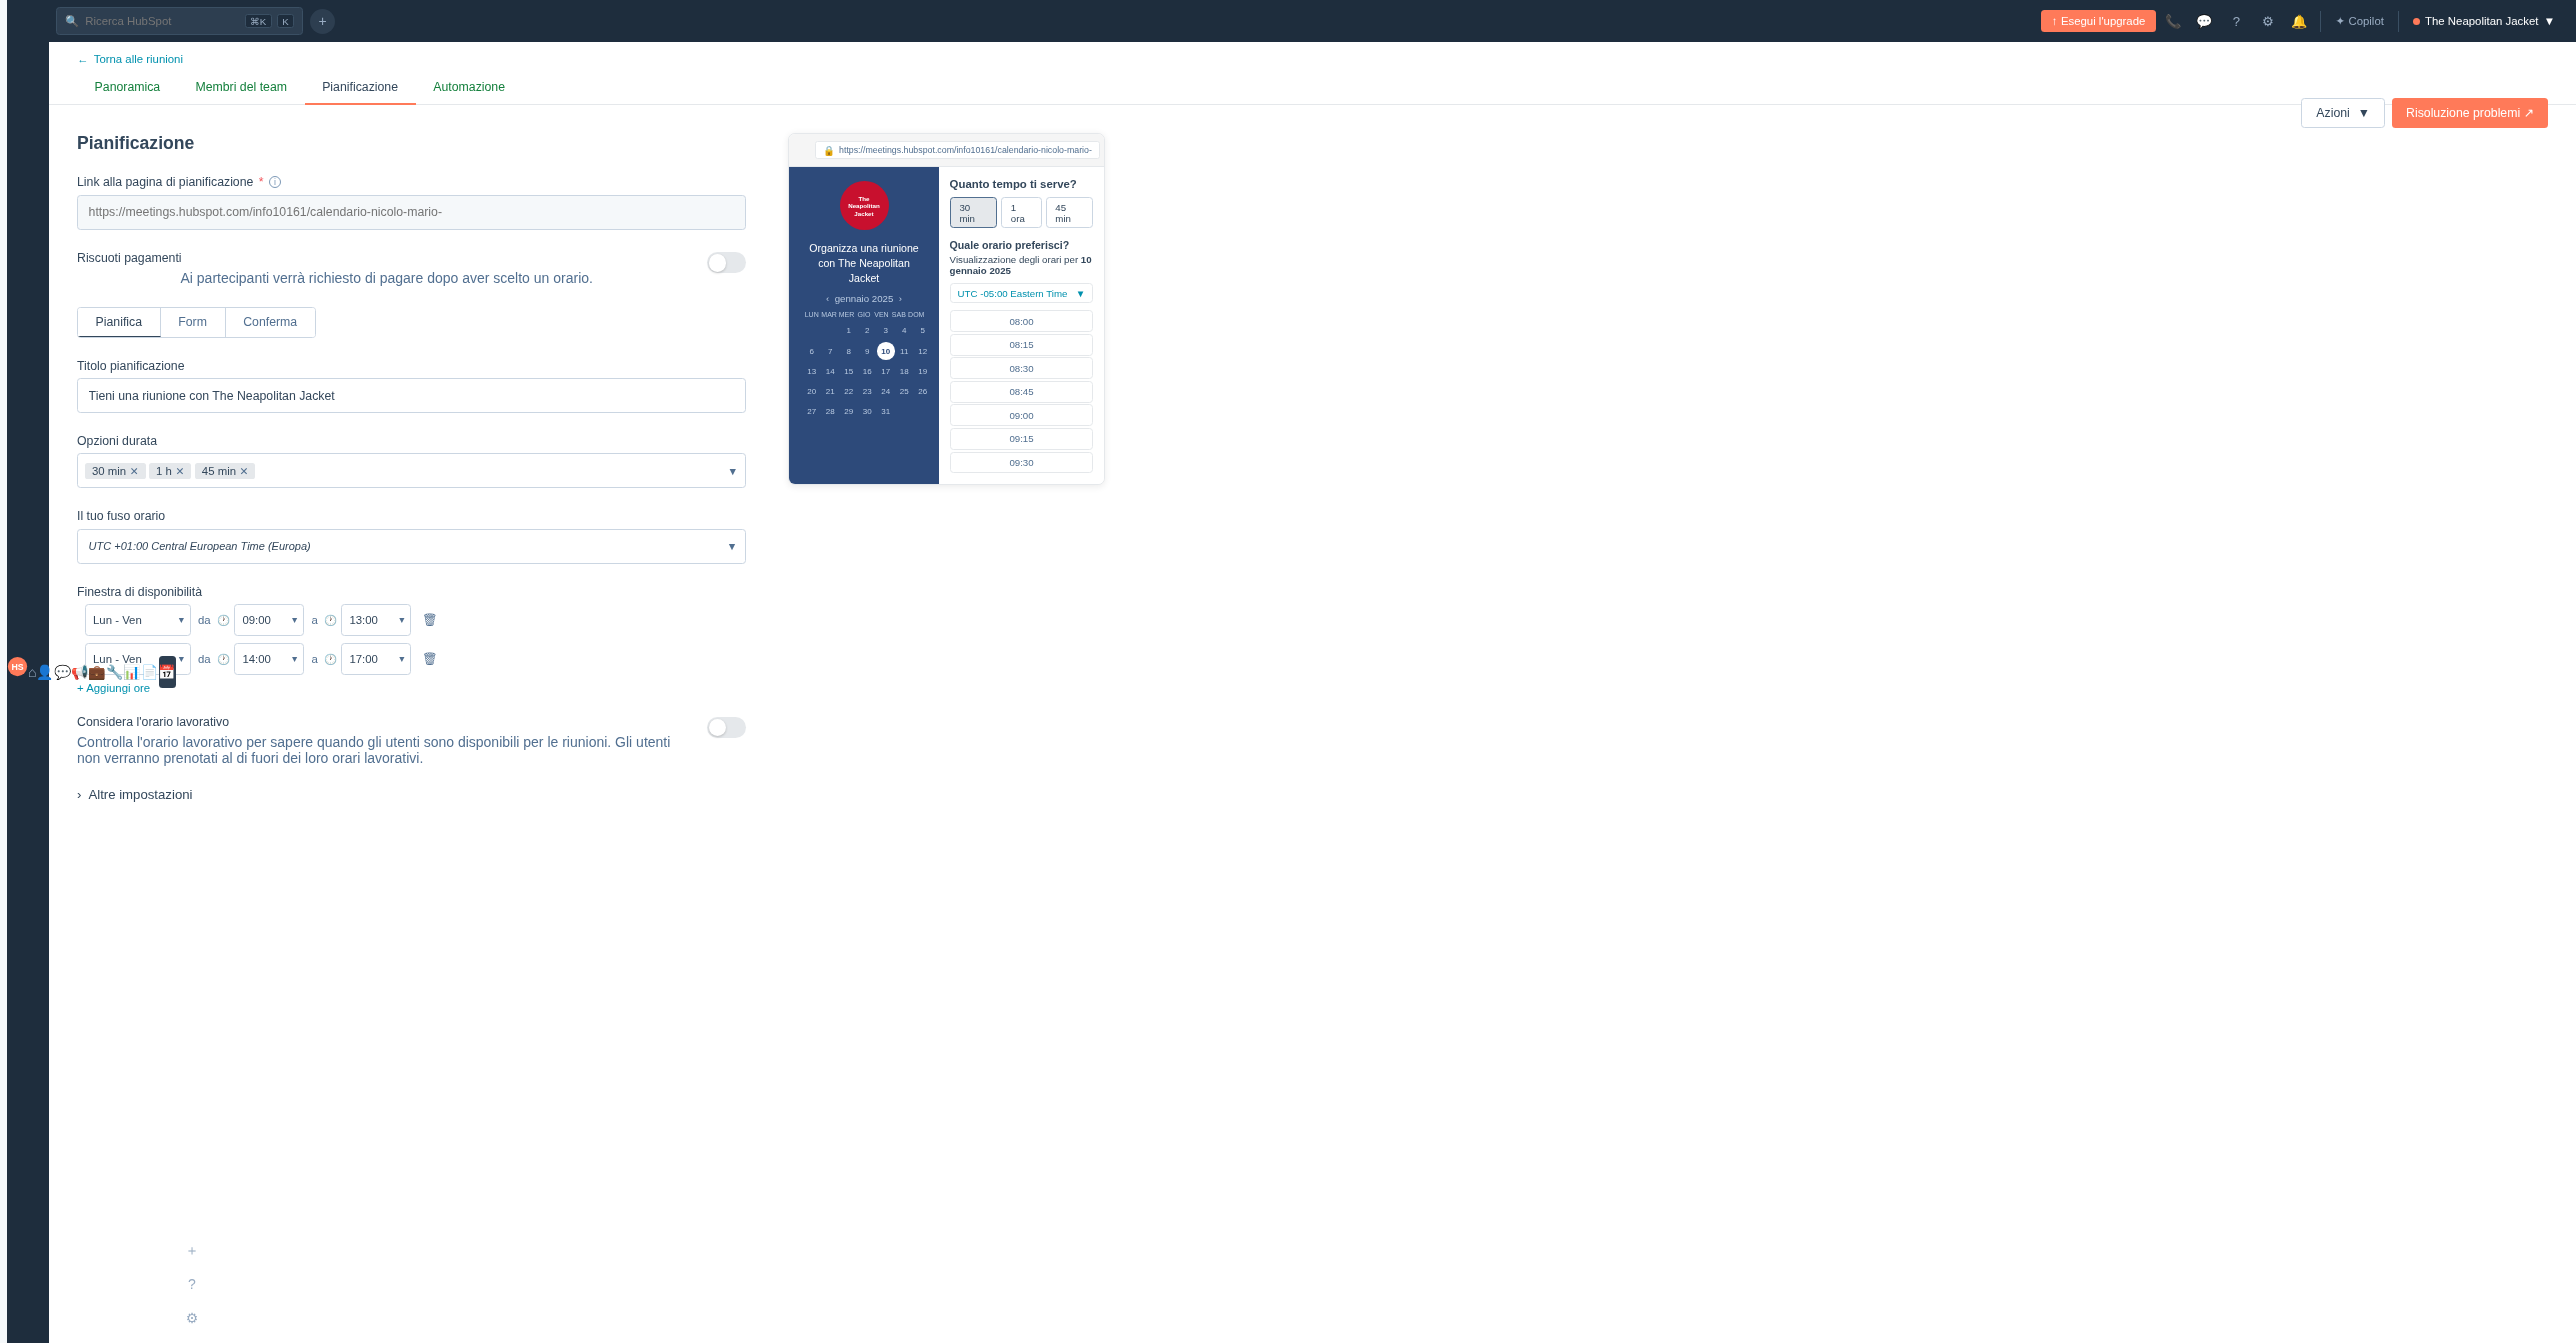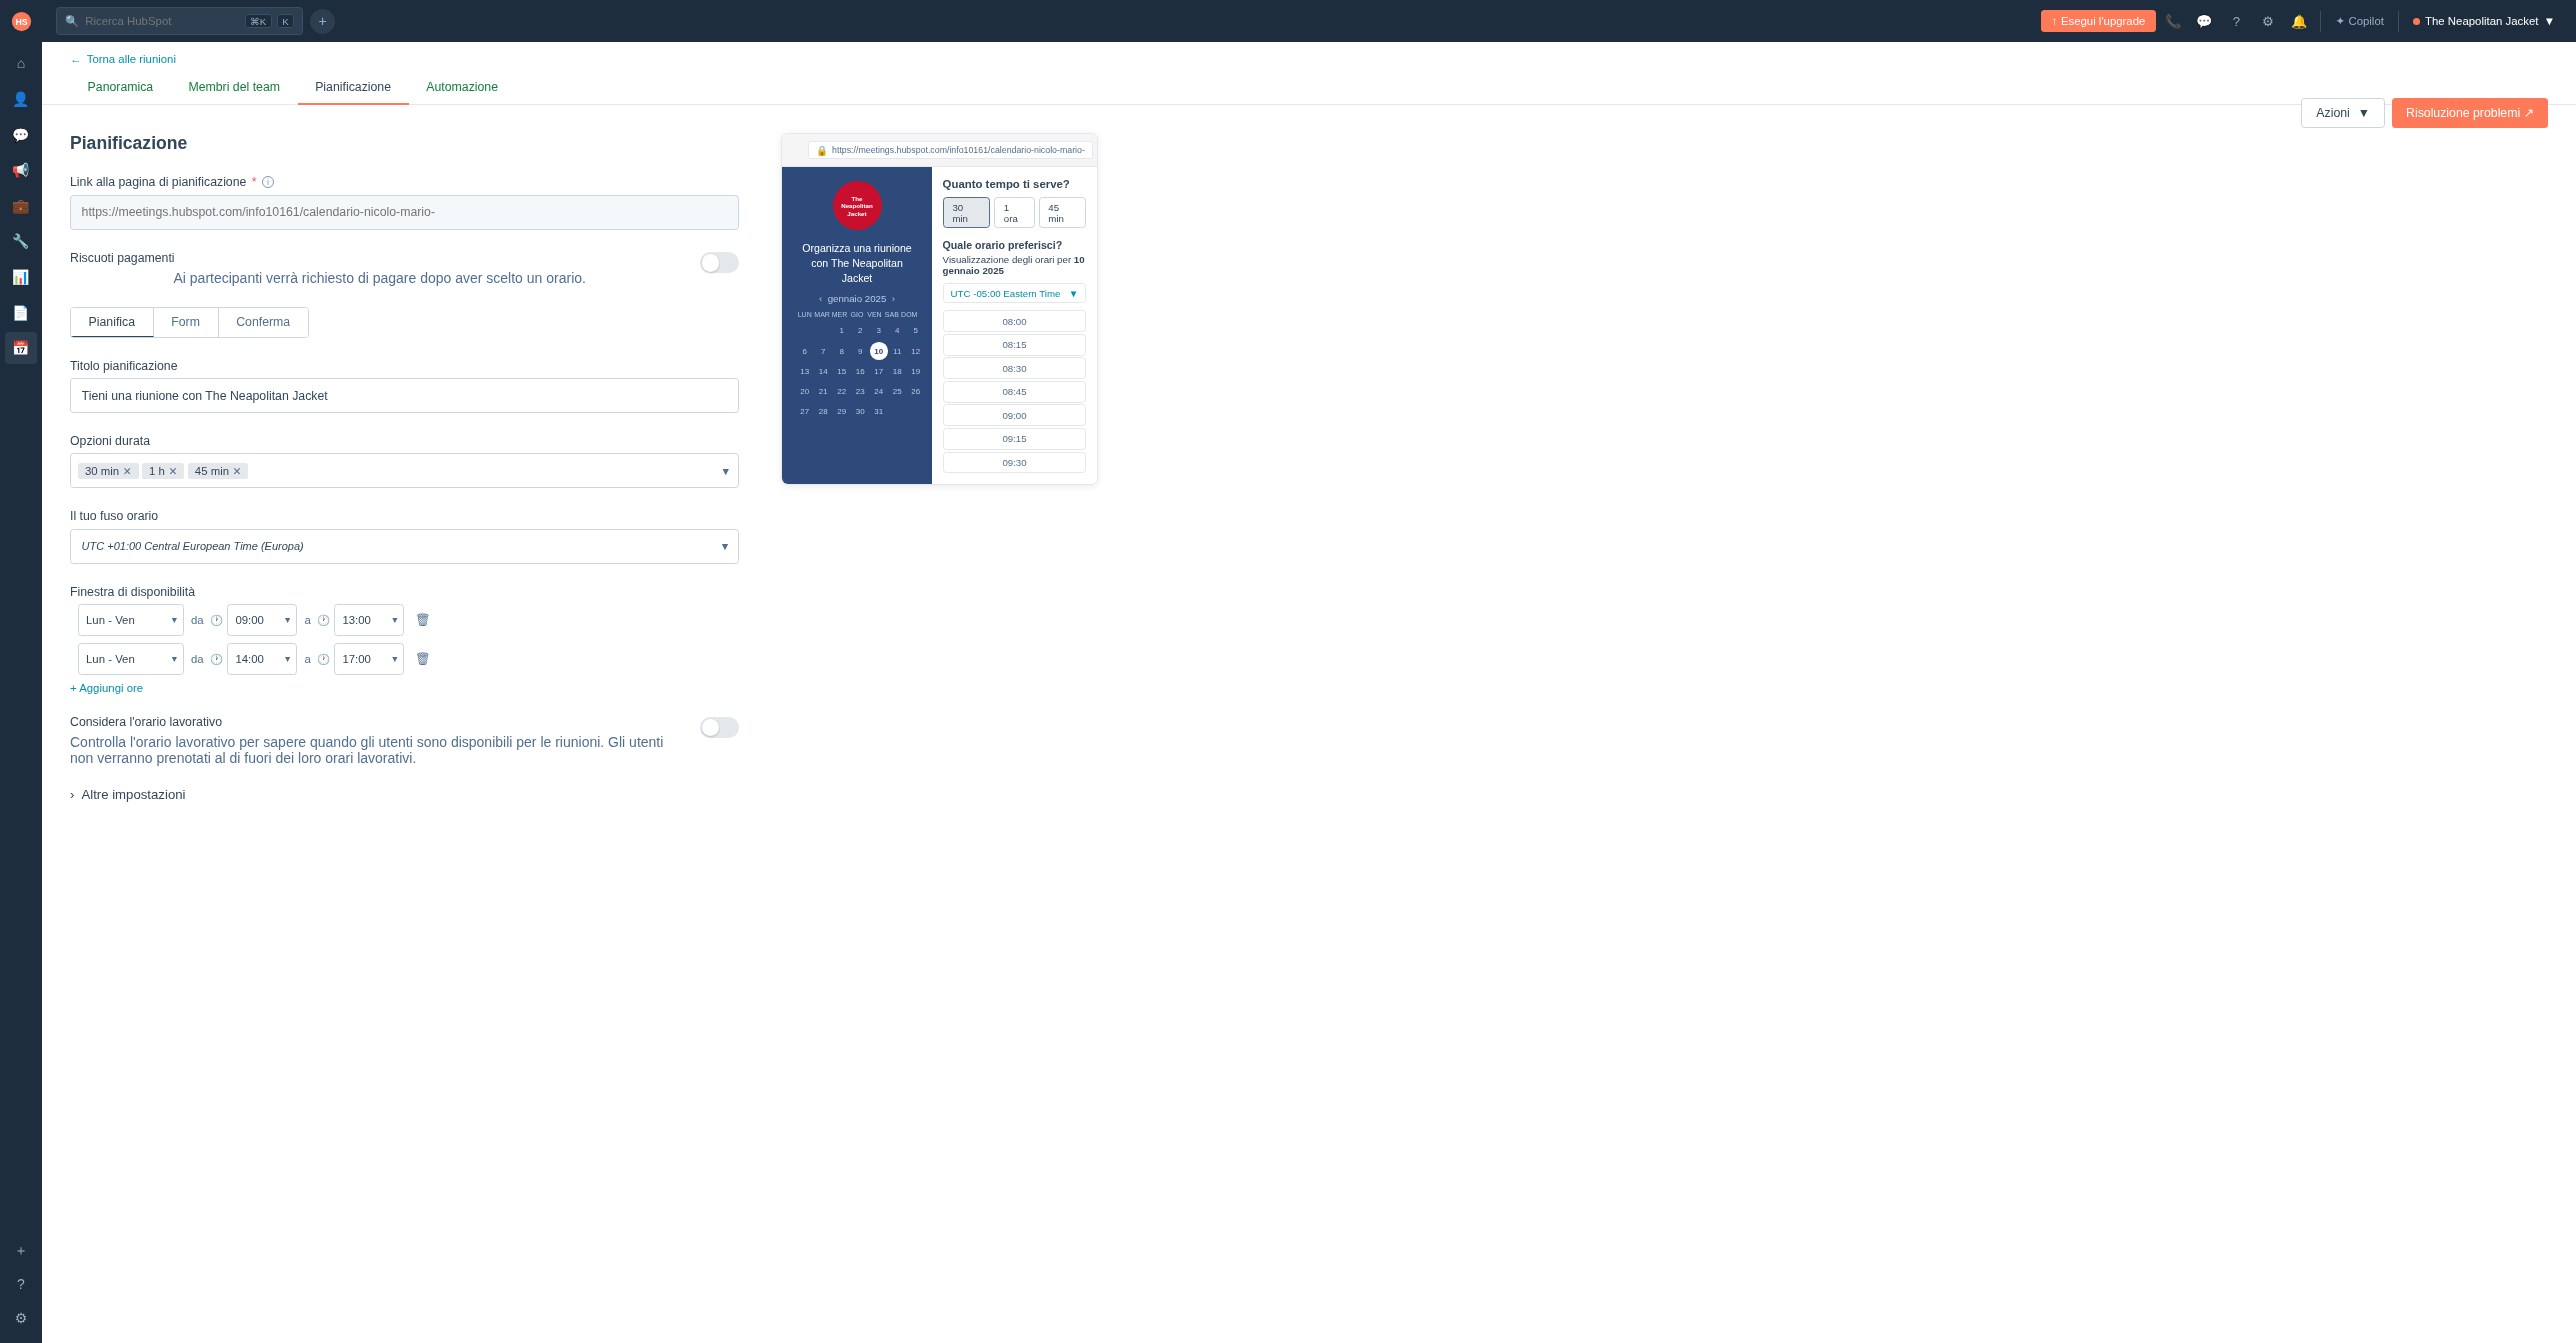--- a/index.html
+++ b/index.html
@@ -3,25 +3,26 @@
   <meta charset="utf-8">
   <style>
     * { box-sizing: border-box; margin: 0; padding: 0; }
     body { font-family: -apple-system, BlinkMacSystemFont, 'Segoe UI', Helvetica, Arial, sans-serif; font-size: 12.3px; background: #f5f8fa; color: #33475b; display: flex; height: 100vh; overflow: hidden; }
 
     
     .sidebar {
       width: 42px;
       background: #1e2d3d;
       display: flex;
-      flex-direction: column;
+      flex-direction: row;
       align-items: center;
       padding: 7px 0;
       flex-shrink: 0;
       z-index: 100;
+      margin-left: 7px;
     }
     .sidebar-logo {
       width: 28px; height: 28px;
       margin-bottom: 10.6px;
       display: flex; align-items: center; justify-content: center;
     }
     .sidebar-icon {
       width: 32px; height: 32px;
       display: flex; align-items: center; justify-content: center;
       border-radius: 3.5px;

